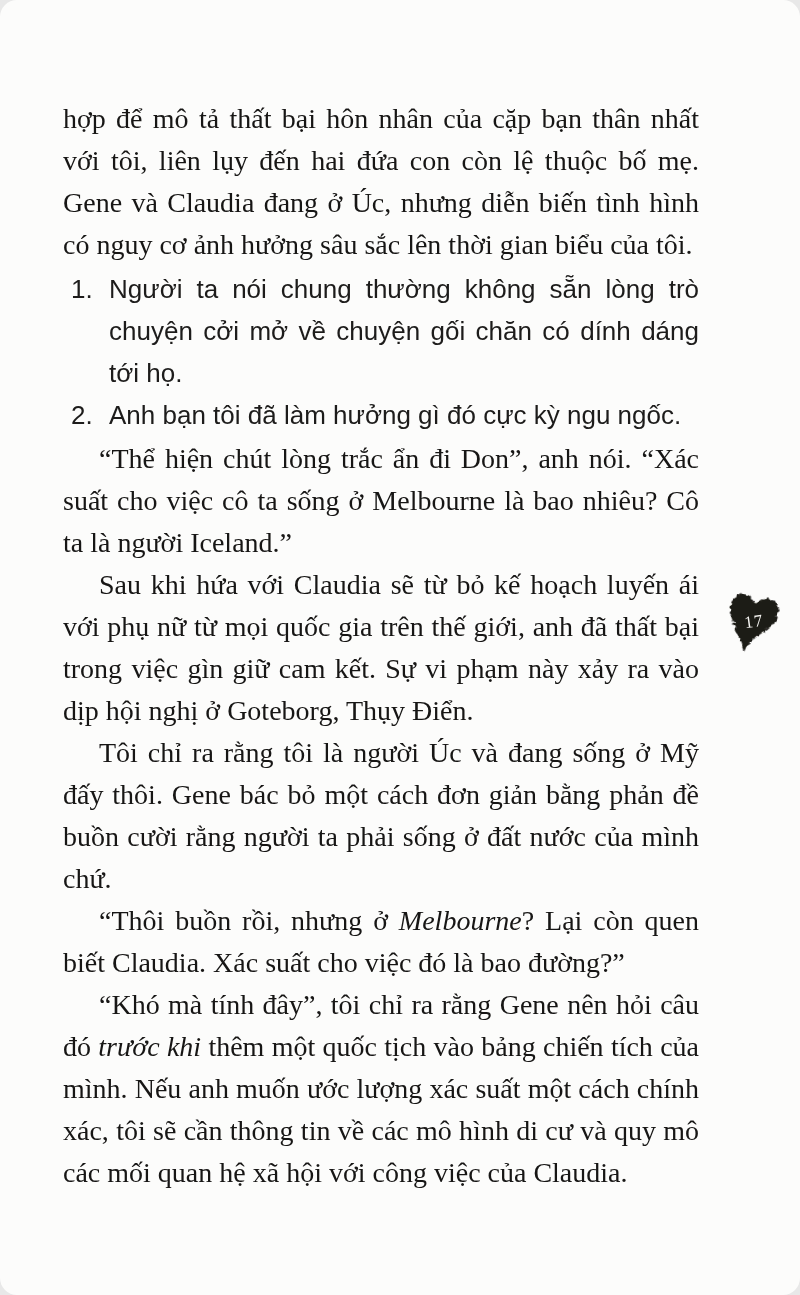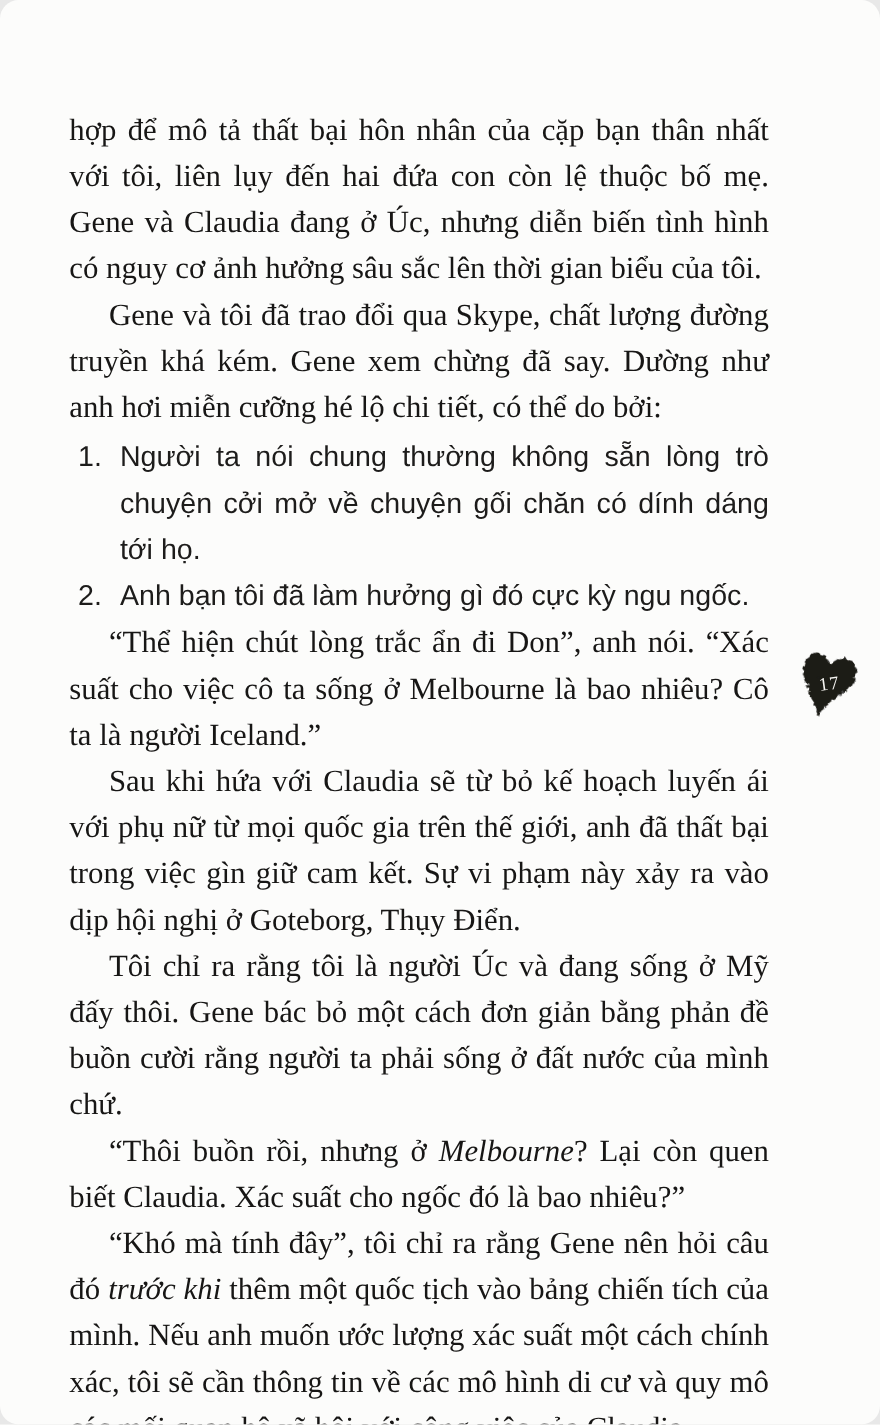--- a/index.html
+++ b/index.html
@@ -61,40 +61,39 @@
 </style>
 </head>
 <body>
 
 <div class="page">
 
   <div class="text-block">
 
     <p class="para no-indent"><span>hợp để mô tả thất bại hôn nhân của cặp bạn thân nhất với tôi, liên lụy đến hai đứa con còn lệ thuộc bố mẹ. Gene và Claudia đang ở Úc, nhưng diễn biến tình hình có nguy cơ ảnh hưởng sâu sắc lên thời gian biểu của tôi.</span></p>
 
-    <p class="para"><span>Gene và tôi đã trao đổi qua Skype, chất lượng đường truyền khá kém. Gene xem chừng đã say. Dường như anh hơi miễn cưỡng hé lộ chi tiết, có thể do bởi:</span></p>
 
     <div class="numbered-list">
       <div class="list-item">
         <span class="list-num">1.</span>
         <span class="list-text">Người ta nói chung thường không sẵn lòng trò chuyện cởi mở về chuyện gối chăn có dính dáng tới họ.</span>
       </div>
       <div class="list-item">
         <span class="list-num">2.</span>
         <span class="list-text">Anh bạn tôi đã làm hưởng gì đó cực kỳ ngu ngốc.</span>
       </div>
     </div>
 
     <p class="para"><span>“Thể hiện chút lòng trắc ẩn đi Don”, anh nói. “Xác suất cho việc cô ta sống ở Melbourne là bao nhiêu? Cô ta là người Iceland.”</span></p>
 
     <p class="para"><span>Sau khi hứa với Claudia sẽ từ bỏ kế hoạch luyến ái với phụ nữ từ mọi quốc gia trên thế giới, anh đã thất bại trong việc gìn giữ cam kết. Sự vi phạm này xảy ra vào dịp hội nghị ở Goteborg, Thụy Điển.</span></p>
 
     <p class="para"><span>Tôi chỉ ra rằng tôi là người Úc và đang sống ở Mỹ đấy thôi. Gene bác bỏ một cách đơn giản bằng phản đề buồn cười rằng người ta phải sống ở đất nước của mình chứ.</span></p>
 
-    <p class="para"><span>“Thôi buồn rồi, nhưng ở </span><em>Melbourne</em><span>? Lại còn quen biết Claudia. Xác suất cho ngốc đó là bao nhiêu?”</span></p>
+    <p class="para"><span>“Thôi buồn rồi, nhưng ở </span><em>Melbourne</em><span>? Lại còn quen biết Claudia. Xác suất cho việc đó là bao đường?”</span></p>
 
     <p class="para"><span>“Khó mà tính đây”, tôi chỉ ra rằng Gene nên hỏi câu đó </span><em>trước khi</em><span> thêm một quốc tịch vào bảng chiến tích của mình. Nếu anh muốn ước lượng xác suất một cách chính xác, tôi sẽ cần thông tin về các mô hình di cư và quy mô các mối quan hệ xã hội với công việc của Claudia.</span></p>
 
   </div>
 
   <div class="page-marker">
     <svg viewBox="0 0 68 76" aria-hidden="true">
       <defs>
         <filter id="rough" x="-20%" y="-20%" width="140%" height="140%">
           <feTurbulence type="fractalNoise" baseFrequency="0.18" numOctaves="3" seed="7" result="noise"></feTurbulence>

